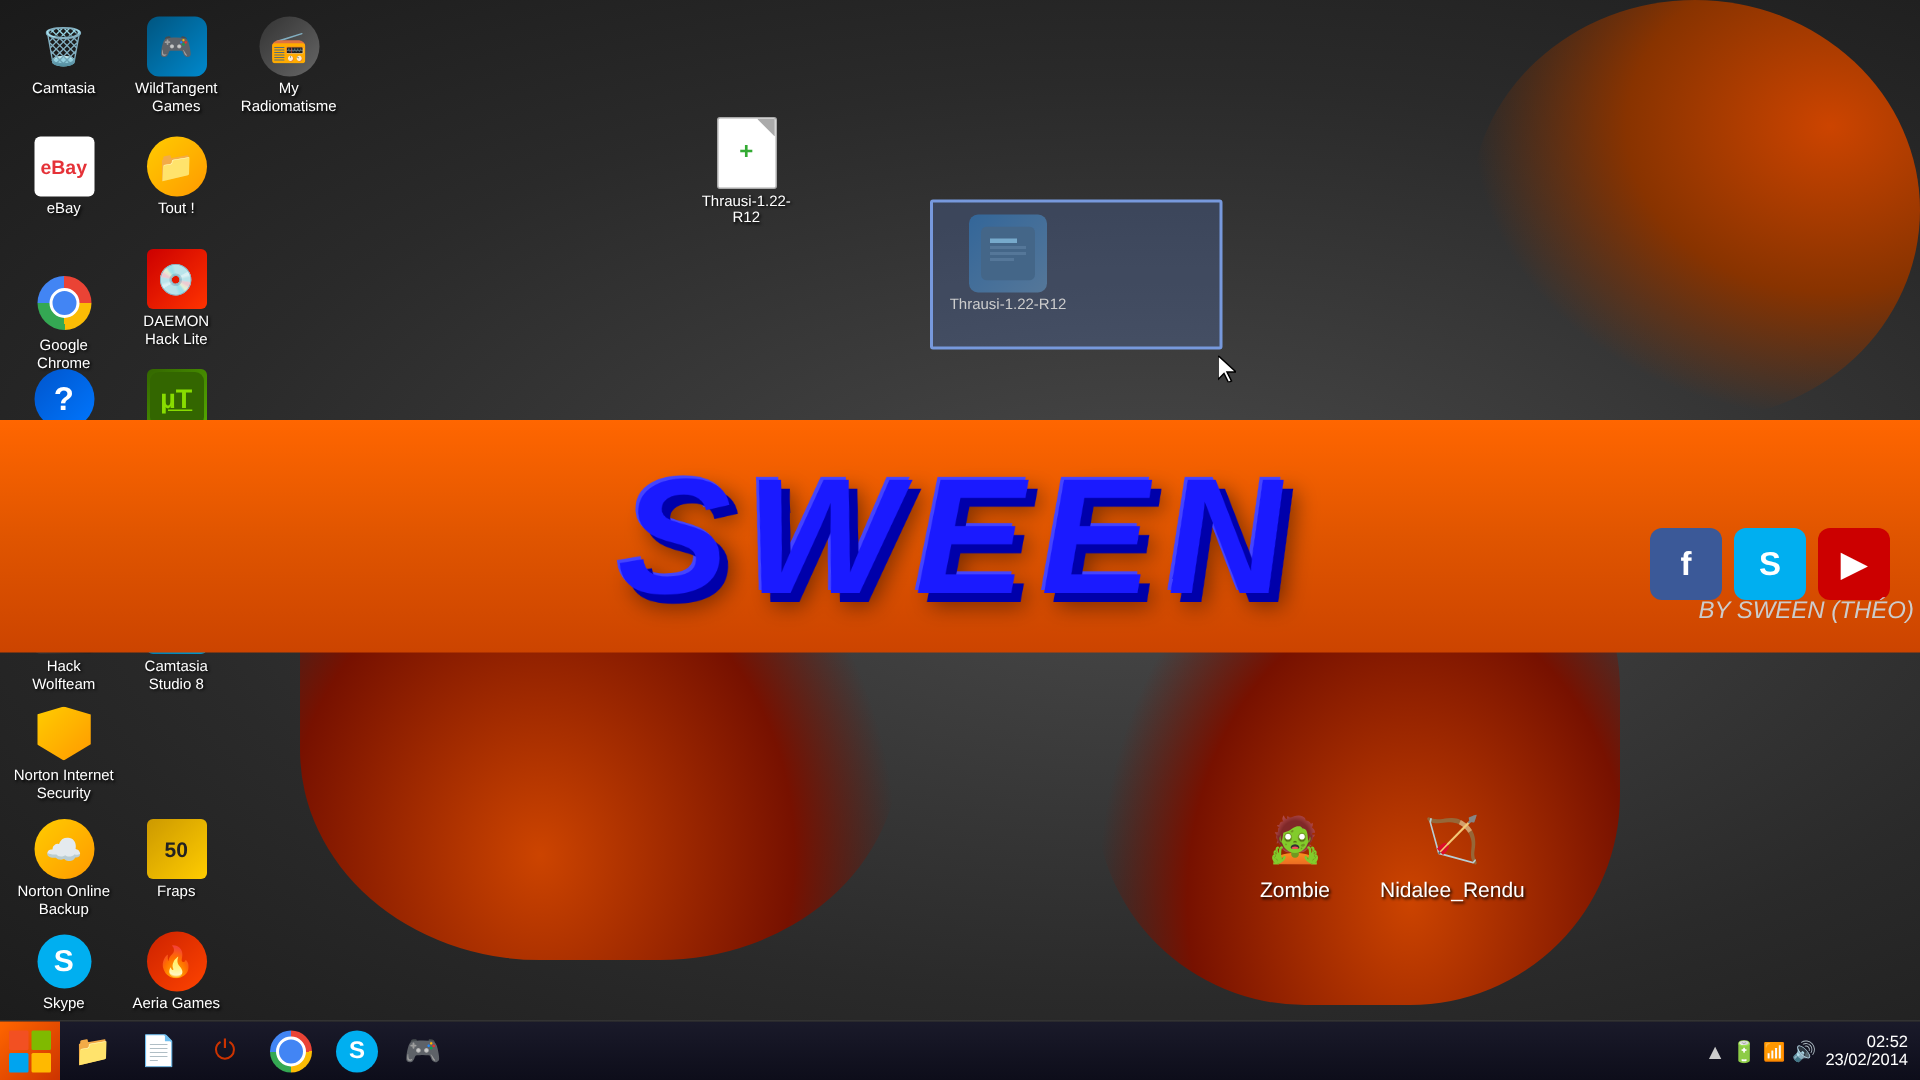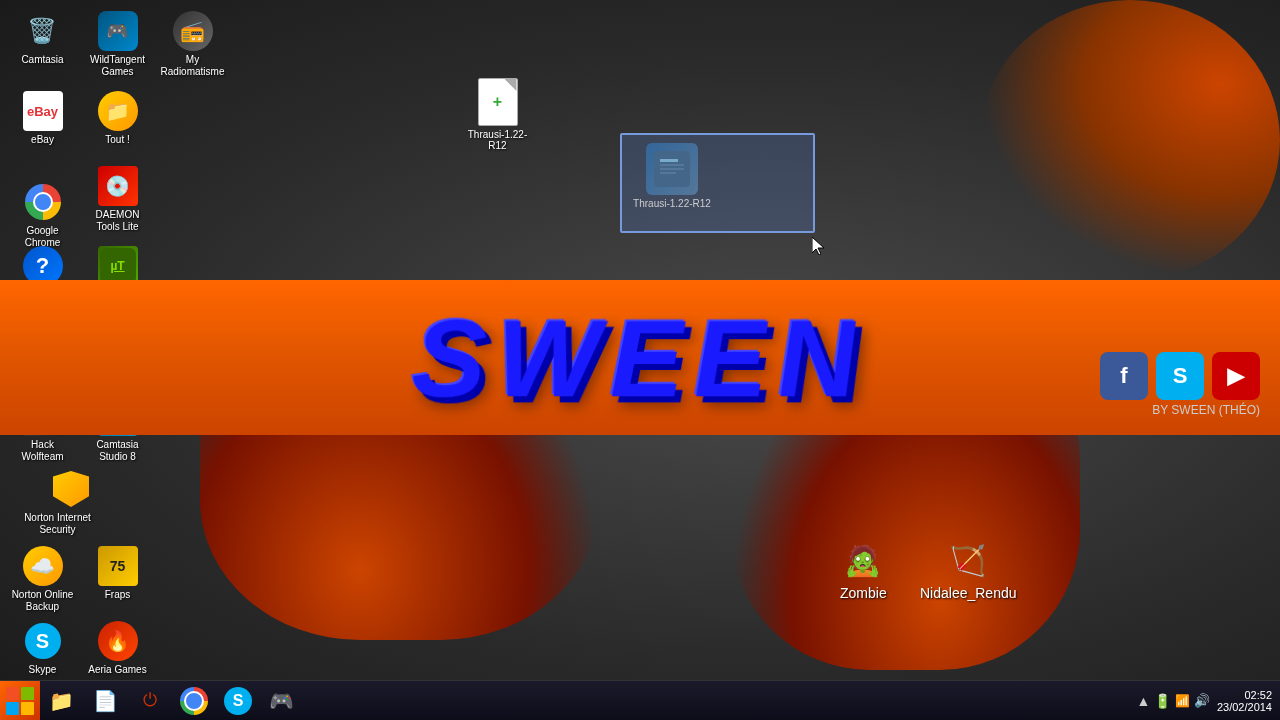--- a/index.html
+++ b/index.html
@@ -98,24 +98,25 @@
       font-size: 22px;
       color: white;
       cursor: pointer;
     }
     .social-icon.fb { background: #3b5998; }
     .social-icon.sk { background: #00aff0; }
     .social-icon.yt { background: #cc0000; }
 
     .by-text {
       position: absolute;
-      right: 20px;
+      right: 4px;
       bottom: 18px;
       color: #ccc;
-      font-size: 12px;
+      font-size: 16px;
+      font-style: italic;
     }
 
     .icon-item {
       display: flex;
       flex-direction: column;
       align-items: center;
       width: 75px;
       padding: 6px 4px;
       cursor: pointer;
       border-radius: 4px;
@@ -436,31 +437,31 @@
 
   <div class="icon-item" style="left:5px; top:176px;">
     <div class="icon-img" style="background:none;">
       <div class="chrome-circle"></div>
     </div>
     <span class="icon-label">Google Chrome</span>
   </div>
 
   <div class="icon-item" style="left:80px; top:160px;">
     <div class="icon-img icon-daemon" style="font-size:20px;">💿</div>
-    <span class="icon-label">DAEMON Tools Lite</span>
+    <span class="icon-label">DAEMON Hack Lite</span>
   </div>
 
   <div class="icon-item" style="left:5px; top:240px;">
     <div class="icon-img icon-help" style="font-size:22px; color:white; font-weight:bold;">?</div>
     <span class="icon-label">Help and Support</span>
   </div>
 
   <div class="icon-item" style="left:80px; top:240px;">
     <div class="icon-img icon-utorrent">
-      <div class="utorrent-icon" style="width:36px;height:36px;font-size:12px;text-decoration:underline;">µT</div>
+      <div class="utorrent-icon" style="width:36px;height:36px;font-size:18px;text-decoration:underline;">µT</div>
     </div>
     <span class="icon-label">µTorrent</span>
   </div>
 
   <div class="icon-item" style="left:5px; top:315px;">
     <div class="icon-img icon-eurotruck" style="font-size:18px;">🚚</div>
     <span class="icon-label">Euro Truck Simulator 2</span>
   </div>
 
   <div class="icon-item" style="left:80px; top:315px;">
@@ -471,35 +472,35 @@
   <div class="icon-item" style="left:5px; top:390px;">
     <div class="icon-img icon-hackwolf" style="font-size:18px;">💻</div>
     <span class="icon-label">Hack Wolfteam</span>
   </div>
 
   <div class="icon-item" style="left:80px; top:390px;">
     <div class="icon-img icon-camtasia" style="font-size:18px;">🎬</div>
     <span class="icon-label">Camtasia Studio 8</span>
   </div>
 
-  <div class="icon-item" style="left:20px; top:463px;align-items:flex-end;">
+  <div class="icon-item" style="left:5px; top:463px;">
     <div class="icon-img" style="background:none;">
       <div class="norton-shield"></div>
     </div>
     <span class="icon-label">Norton Internet Security</span>
   </div>
 
 
   <div class="icon-item" style="left:5px; top:540px;">
     <div class="icon-img icon-nortonbackup" style="font-size:20px;">☁️</div>
     <span class="icon-label">Norton Online Backup</span>
   </div>
 
   <div class="icon-item" style="left:80px; top:540px;">
-    <div class="icon-img icon-fraps" style="font-size:14px; font-weight:bold; color:#222;">75</div>
+    <div class="icon-img icon-fraps" style="font-size:14px; font-weight:bold; color:#222;">50</div>
     <span class="icon-label">Fraps</span>
   </div>
 
   <div class="icon-item" style="left:5px; top:615px;">
     <div class="icon-img" style="background:none;">
       <div class="skype-circle">S</div>
     </div>
     <span class="icon-label">Skype</span>
   </div>
 

